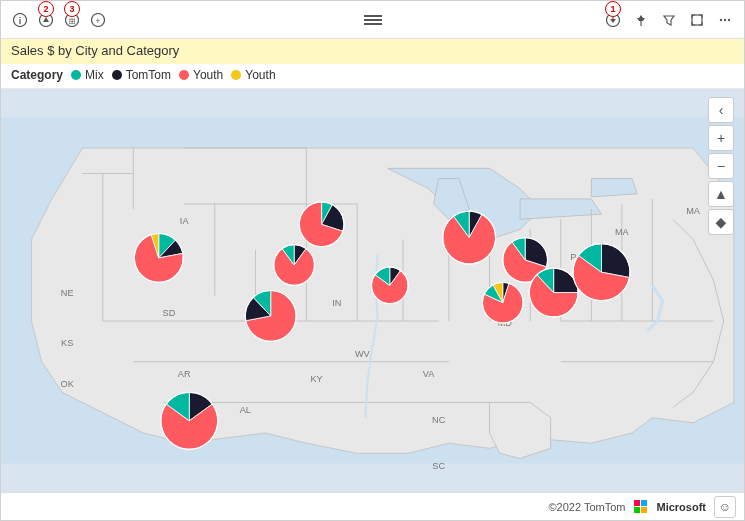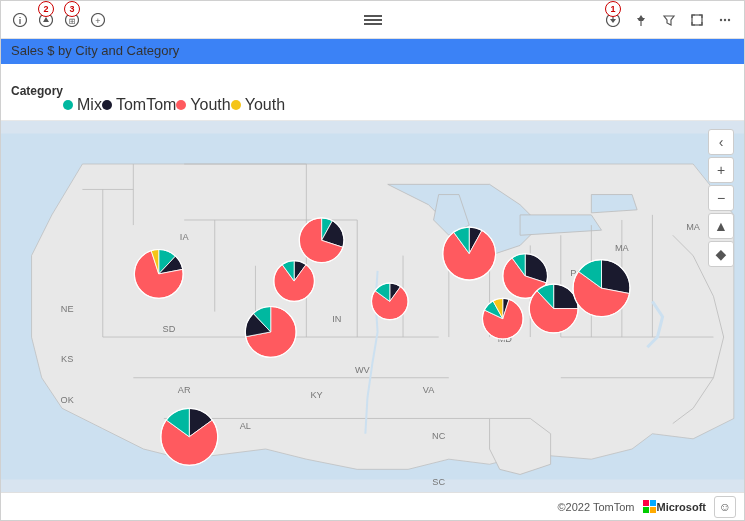--- a/index.html
+++ b/index.html
@@ -84,40 +84,39 @@
       justify-content: center;
       background: #fff;
       font-weight: bold;
     }
 
     .title-bar {
       padding: 4px 10px 6px 10px;
       font-size: 13px;
       color: #333;
       font-weight: 400;
-      background: #3b82f6;
+      background: #fef9c3;
     }
 
     .legend-bar {
       padding: 4px 10px 6px 10px;
       display: flex;
       align-items: center;
-      gap: 0;
+      gap: 8px;
       font-size: 12px;
       color: #333;
       background: #fff;
       border-bottom: 1px solid #e8e8e8;
     }
 
     .legend-item {
       display: flex;
       align-items: center;
       gap: 4px;
-      font-size: 16px;
-      margin-top: 28px;
+      font-size: 12px;
     }
 
     .legend-dot {
       width: 10px;
       height: 10px;
       border-radius: 50%;
     }
 
     .map-area {
       flex: 1;
@@ -167,21 +166,21 @@
       padding: 12px 8px;
       gap: 8px;
       border-top: 1px solid #e0e0e0;
       font-size: 11px;
       color: #555;
     }
 
     .ms-logo {
       display: flex;
       align-items: center;
-      gap: 0;
+      gap: 9px;
       font-size: 11px;
       font-weight: 600;
       color: #333;
     }
 
     .ms-squares {
       display: grid;
       grid-template-columns: 1fr 1fr;
       gap: 1px;
       width: 14px;

